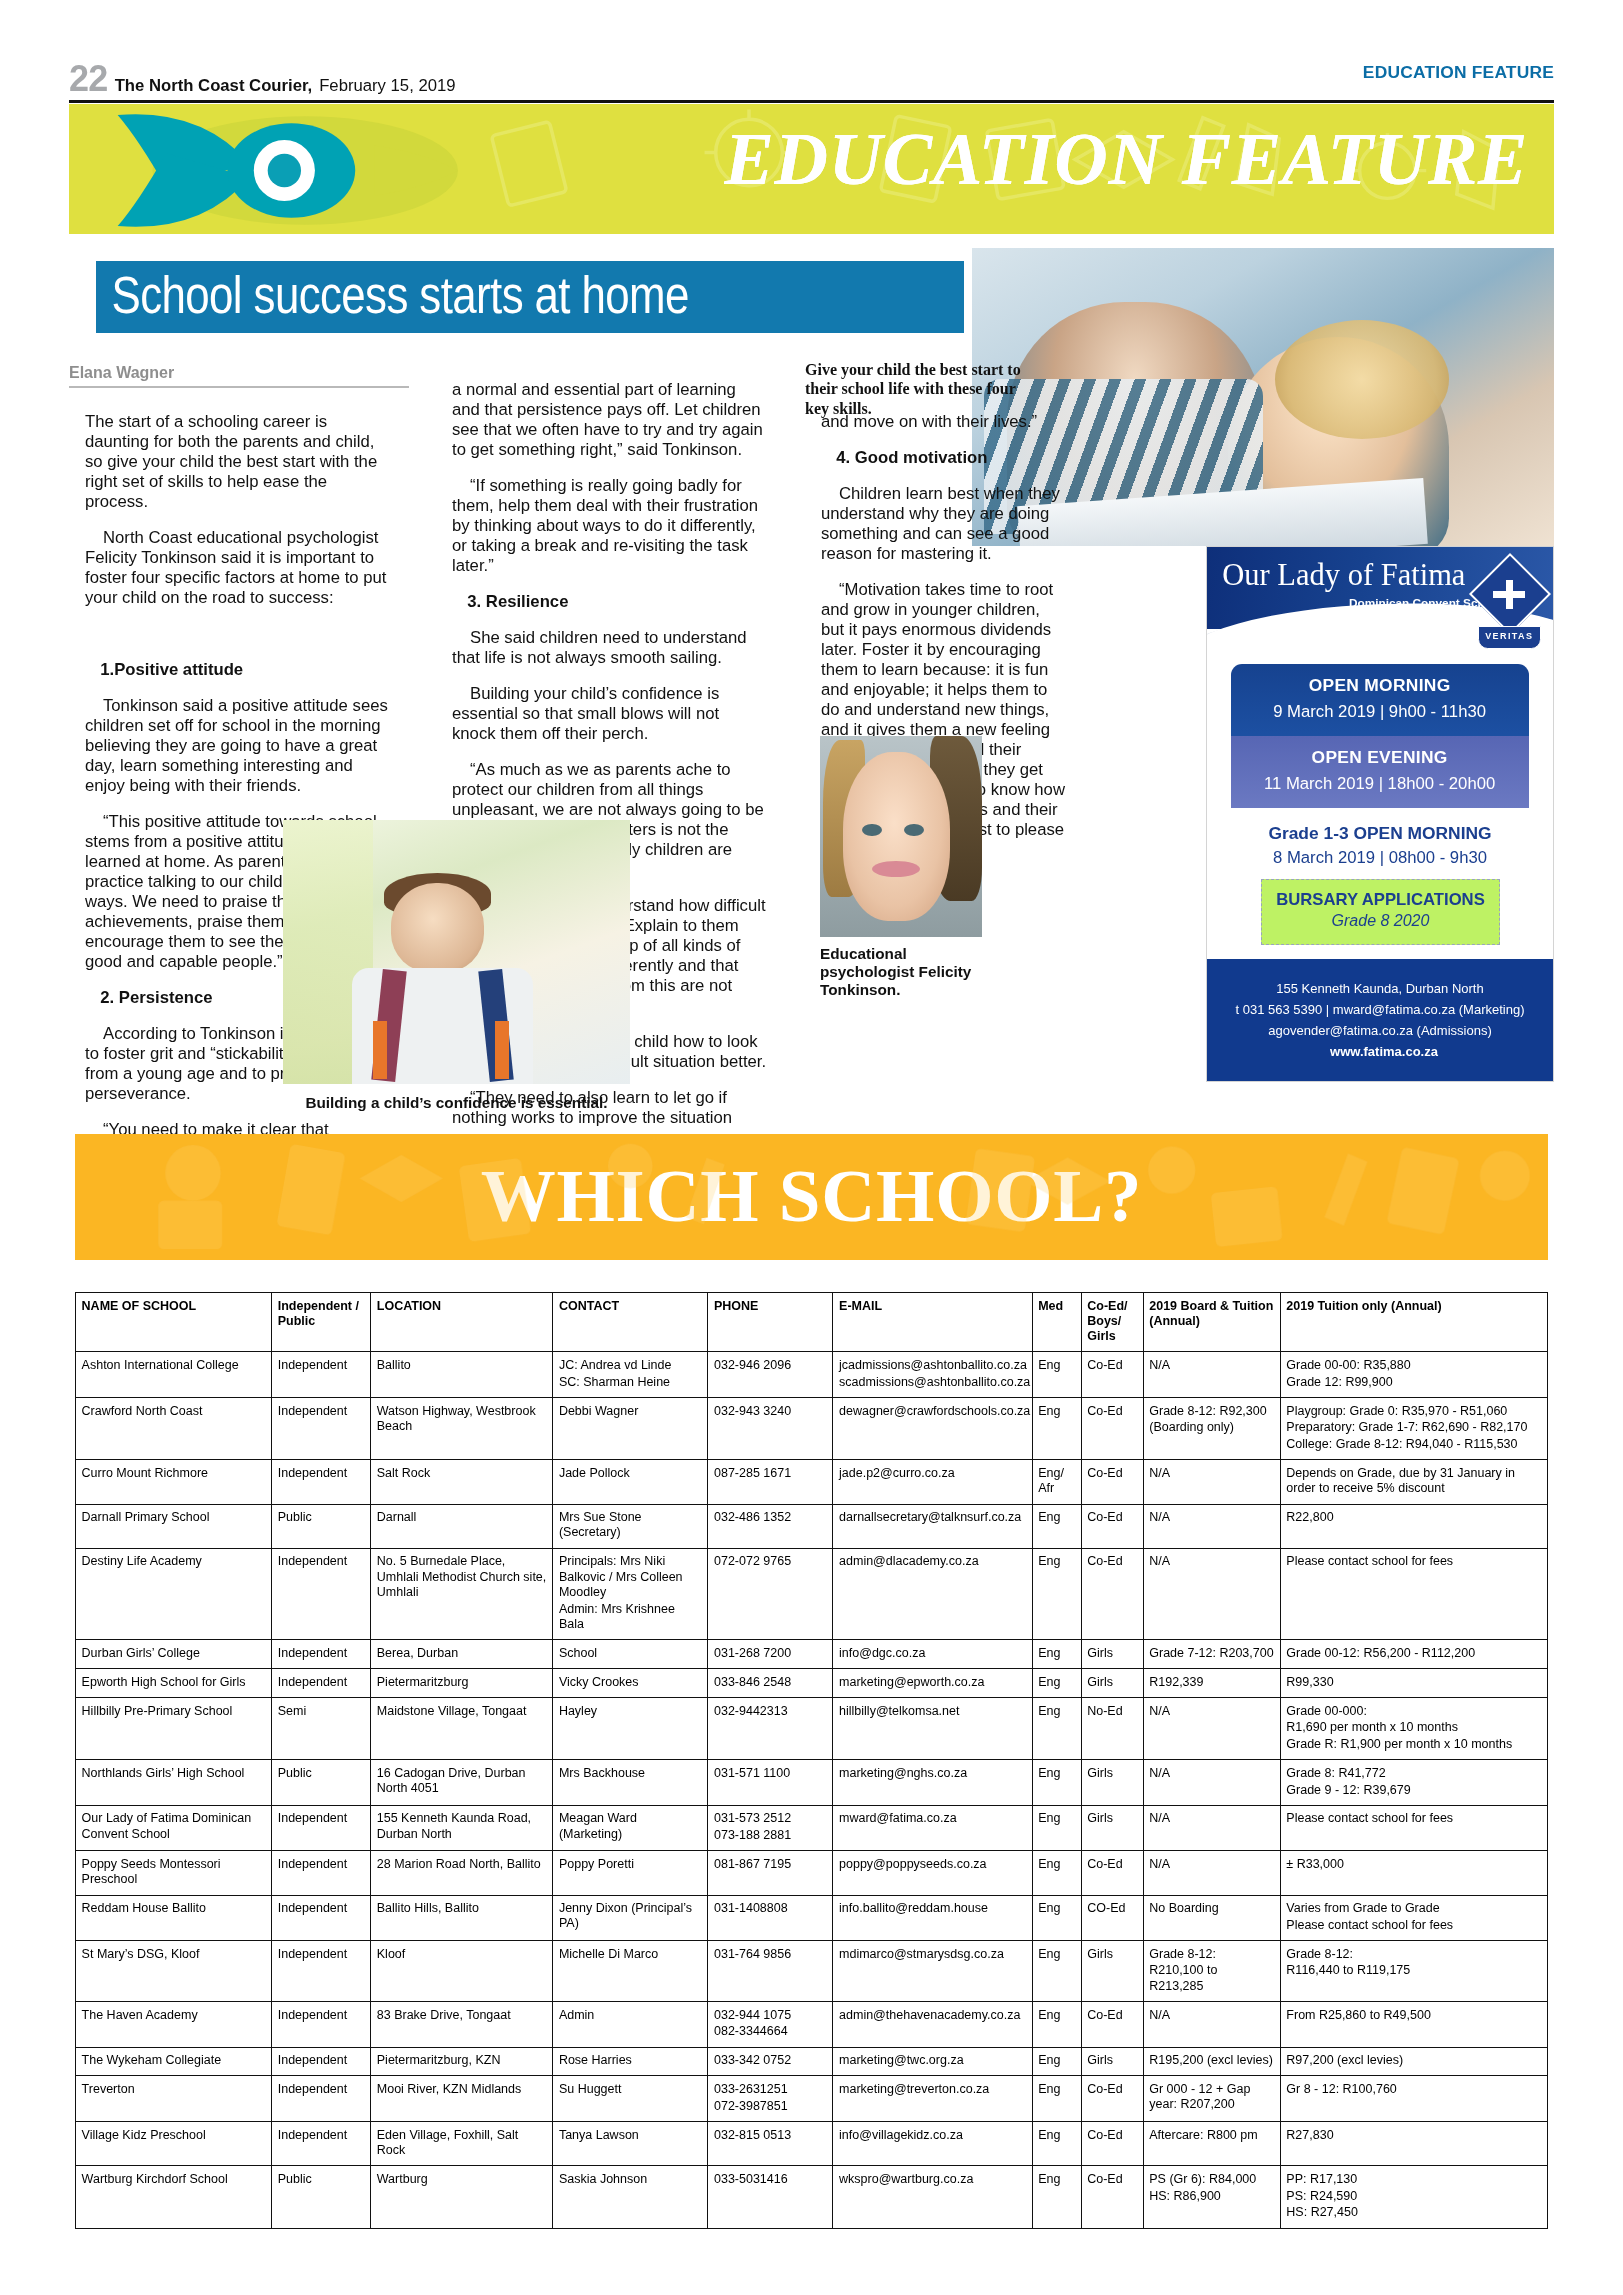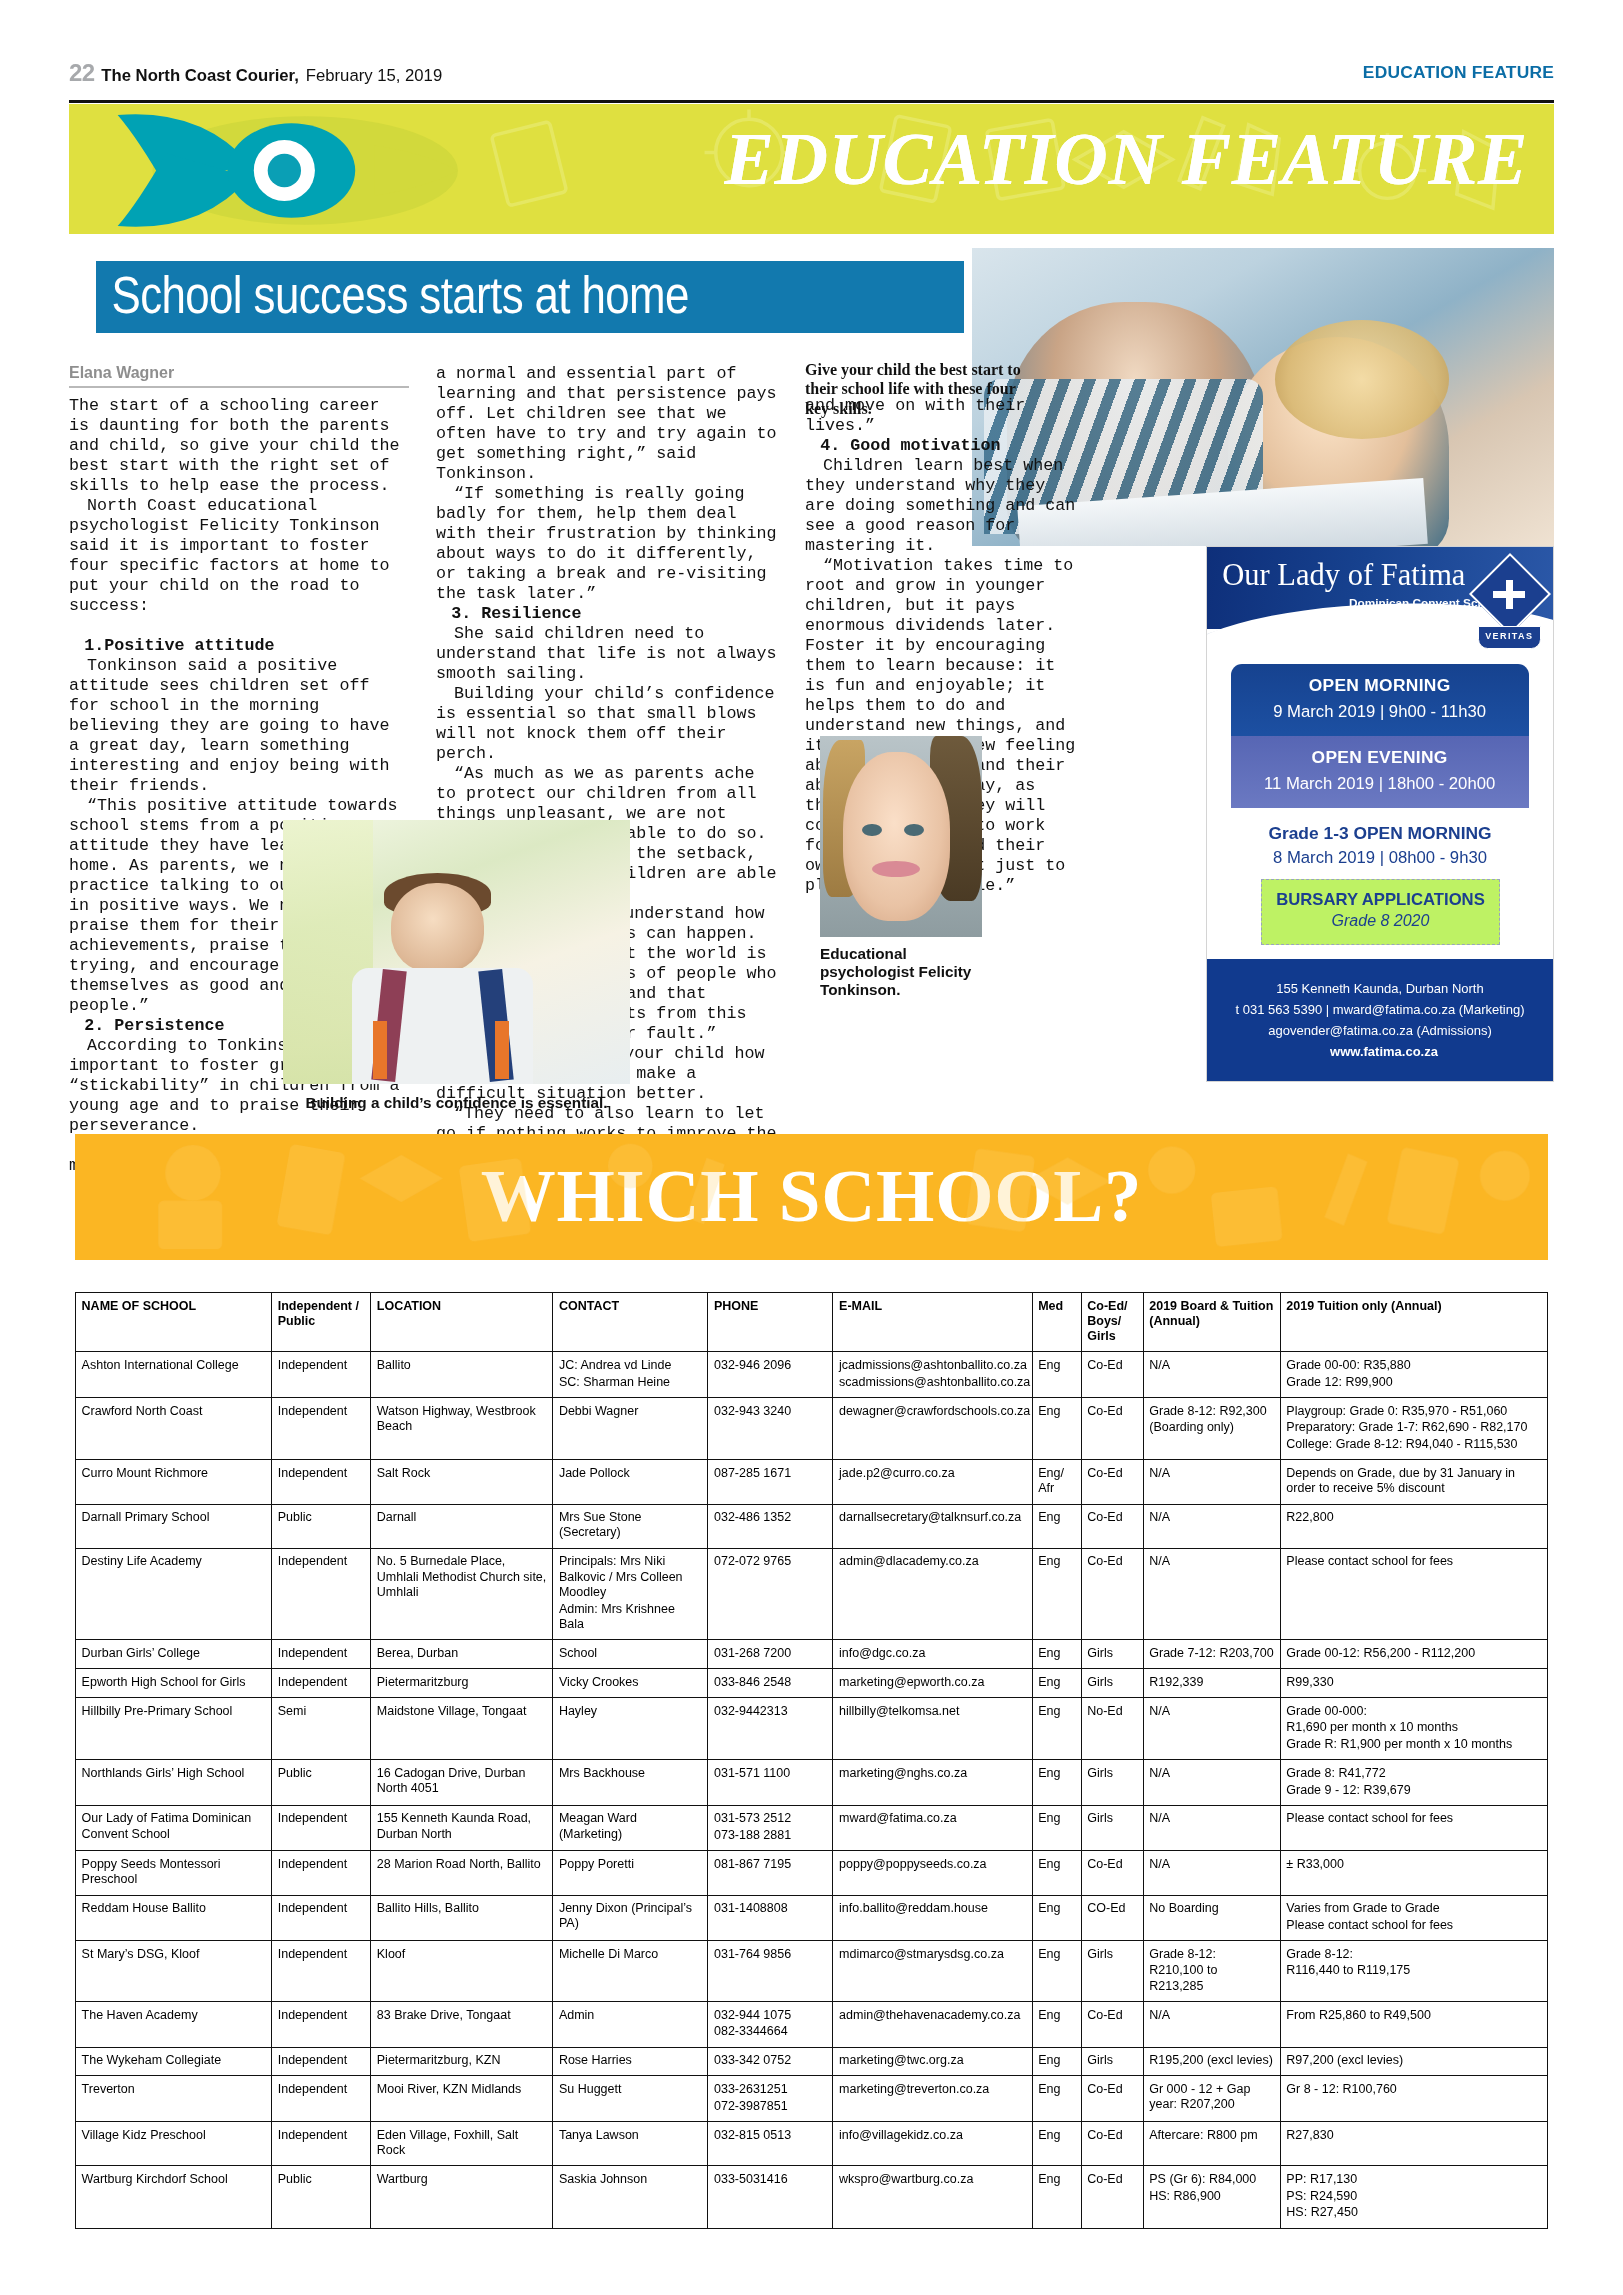--- a/index.html
+++ b/index.html
@@ -9,21 +9,21 @@
     font-family:"Liberation Sans", sans-serif;
     color:#000;
     position:relative;
     overflow:hidden;
   }
   .page{position:relative;width:1624px;height:2295px;}
 
   
   .masthead{position:absolute;left:69px;top:61px;width:1485px;height:36px;}
   .mast-left{position:absolute;left:0;top:0;display:flex;align-items:baseline;gap:7px;}
-  .folio{font-size:24px;color:#a7a9ac;font-weight:700;letter-spacing:-0.7px;line-height:1;}
+  .folio{font-size:36px;color:#a7a9ac;font-weight:700;letter-spacing:-0.7px;line-height:1;}
   .paper-name{font-size:16.7px;font-weight:700;color:#111;line-height:1;}
   .paper-date{font-size:16.7px;font-weight:400;color:#111;line-height:1;}
   .mast-right{position:absolute;right:0;top:1.4px;font-size:17.4px;font-weight:700;color:#0b6da6;letter-spacing:0.2px;}
   .mast-rule{position:absolute;left:69px;top:100px;width:1485px;height:2.8px;background:#111;}
 
   
   .edu-banner{
     position:absolute;left:69px;top:104px;width:1485px;height:130px;
     background:#dfe040;overflow:hidden;
   }
@@ -68,21 +68,21 @@
   .hero-photo .hp-book{position:absolute;left:8%;bottom:-4%;width:70%;height:22%;
     background:linear-gradient(#f4f7f9,#cfd9e0);transform:rotate(-4deg);}
 
   
   .byline{
     position:absolute;left:69px;top:364px;width:340px;
     font-size:16px;font-weight:700;color:#8e8e8e;
     border-bottom:2.1px solid #b9b9b9;padding-bottom:4.2px;
   }
   .col{position:absolute;font-size:16.7px;line-height:20px;color:#111;text-align:left;}
-  .col p{margin:0;text-indent:18px;font-family:Liberation Mono, monospace;}
+  .col p{margin:16px;text-indent:18px;}
   .col p.noind{text-indent:0;}
   .col p.sub{font-weight:700;text-indent:15.3px;}
   .col1{left:69px;top:396px;width:340px;}
   .col2{left:436px;top:364px;width:347px;}
   .col3{left:805px;top:396px;width:278px;}
   .c3-lead{
     position:absolute;left:805px;top:360px;width:222px;
     font-size:16px;line-height:19.4px;font-weight:700;color:#111;font-family:Liberation Serif, serif;
   }
 

